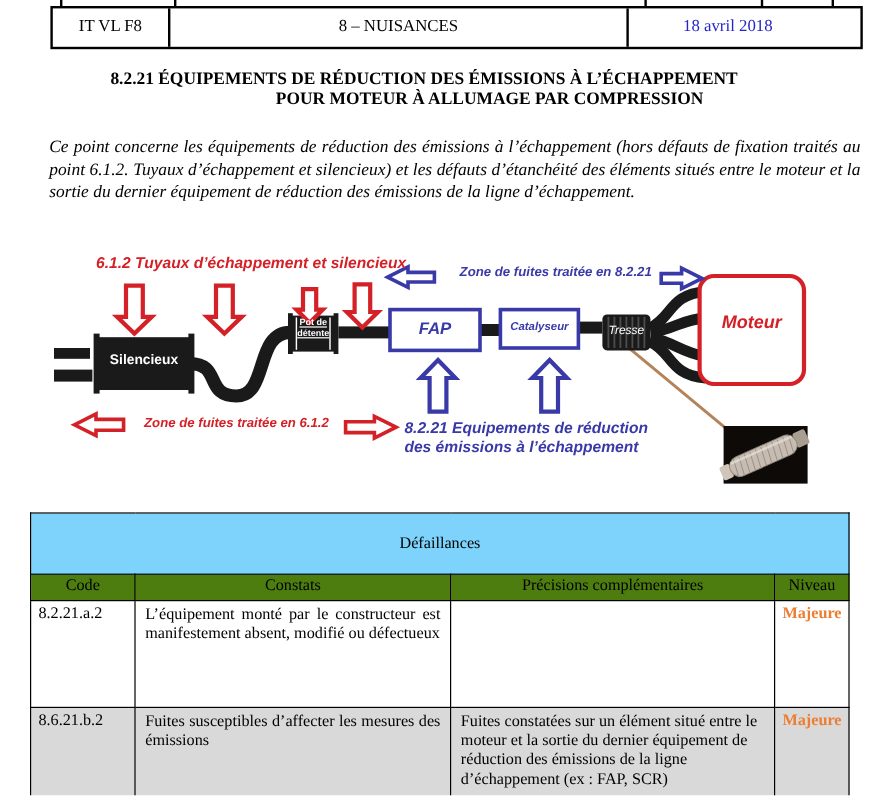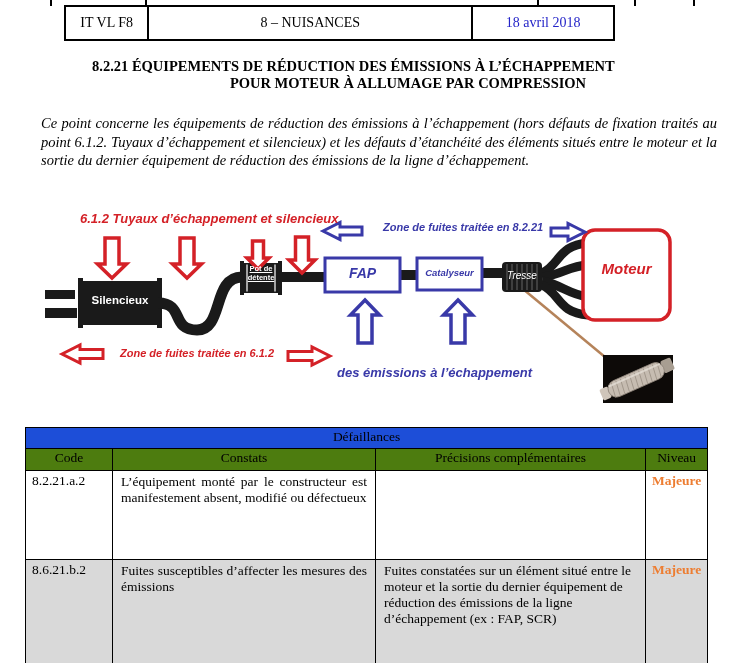--- a/index.html
+++ b/index.html
@@ -1,19 +1,19 @@
 <!DOCTYPE html>
 <html><head>
 <meta charset="utf-8">
 <style>
   html,body{margin:0;padding:0;background:#ffffff;}
   #page{position:relative;width:729px;height:663px;background:#fff;overflow:hidden;
         font-family:"Liberation Serif",serif;color:#000;}
   
-  .hdr-row{position:absolute;left:64px;top:5px;width:551px;height:36px;display:flex;
+  .hdr-row{position:absolute;left:42px;top:5px;width:677px;height:36px;display:flex;
            border:2px solid #000;box-sizing:border-box;}
   .hdr-cell{display:flex;align-items:center;justify-content:center;font-size:14px;box-sizing:border-box;}
   .hdr-cell.c1{width:96px;}
   .hdr-cell.c2{width:382px;border-left:2px solid #000;}
   .hdr-cell.c3{width:167px;border-left:2px solid #000;color:#2424c8;}
   .stub{position:absolute;top:0;width:2px;height:6px;background:#000;}
   
   #doc-title{position:absolute;left:92px;top:58px;width:610px;font-weight:bold;font-size:14.5px;}
   #doc-title .t2{margin-left:22px;text-align:center;}
   #intro{position:absolute;left:41px;top:114px;width:676px;font-style:italic;font-size:14.5px;
@@ -33,21 +33,21 @@
   .lab-tresse{left:502px;top:65px;width:40px;text-align:center;color:#fff;font-size:10px;font-weight:normal;font-style:italic;}
   .lab-moteur{left:583px;top:55px;width:87px;text-align:center;font-size:15px;}
   .lab-zone612{left:120px;top:142px;font-size:11px;}
   .lab-blue-b1{left:337px;top:144px;font-size:13px;}
   .lab-blue-b2{left:337px;top:160px;font-size:13px;}
   
   #def-table{position:absolute;left:25px;top:427px;border-collapse:collapse;table-layout:fixed;
              font-size:13.5px;}
   #def-table td,#def-table th{border:1px solid #000;box-sizing:border-box;padding:2px 6px;
              vertical-align:top;font-weight:normal;}
-  #def-table tr.title-row th{background:#1d4ed8;text-align:center;height:21px;padding:1px;}
+  #def-table tr.title-row th{background:#7dd3fc;text-align:center;height:21px;padding:17px;}
   #def-table tr.head-row th{background:#4d7c0f;text-align:center;height:22px;padding:1px;}
   #def-table td.code{width:87px;}
   #def-table td.constats{width:263px;text-align:justify;padding:3px 8px;}
   #def-table td.precisions{width:270px;padding:3px 8px;}
   #def-table td.niveau{width:61px;text-align:center;font-weight:bold;color:#ed7d31;}
   #def-table tr.r1{height:89px;background:#fff;}
   #def-table tr.r2{height:104px;background:#d9d9d9;}
 </style>
 </head>
 <body>
@@ -165,20 +165,21 @@
 
     <div class="dlabel red-i lab-top-red">6.1.2 Tuyaux d’échappement et silencieux</div>
     <div class="dlabel blue-i lab-zone8221">Zone de fuites traitée en 8.2.21</div>
     <div class="dlabel lab-silencieux">Silencieux</div>
     <div class="dlabel lab-pot">Pot de détente</div>
     <div class="dlabel blue-i lab-fap">FAP</div>
     <div class="dlabel blue-i lab-cat">Catalyseur</div>
     <div class="dlabel lab-tresse">Tresse</div>
     <div class="dlabel red-i lab-moteur">Moteur</div>
     <div class="dlabel red-i lab-zone612">Zone de fuites traitée en 6.1.2</div>
+    <div class="dlabel blue-i lab-blue-b1">8.2.21 Equipements de réduction</div>
     <div class="dlabel blue-i lab-blue-b2">des émissions à l’échappement</div>
   </div>
 
   <table id="def-table" class="outer">
     <tbody>
         <tr class="title-row">
       <th colspan="4">Défaillances</th>
     </tr>
     <tr class="head-row">
       <th style="width:87px">Code</th>

